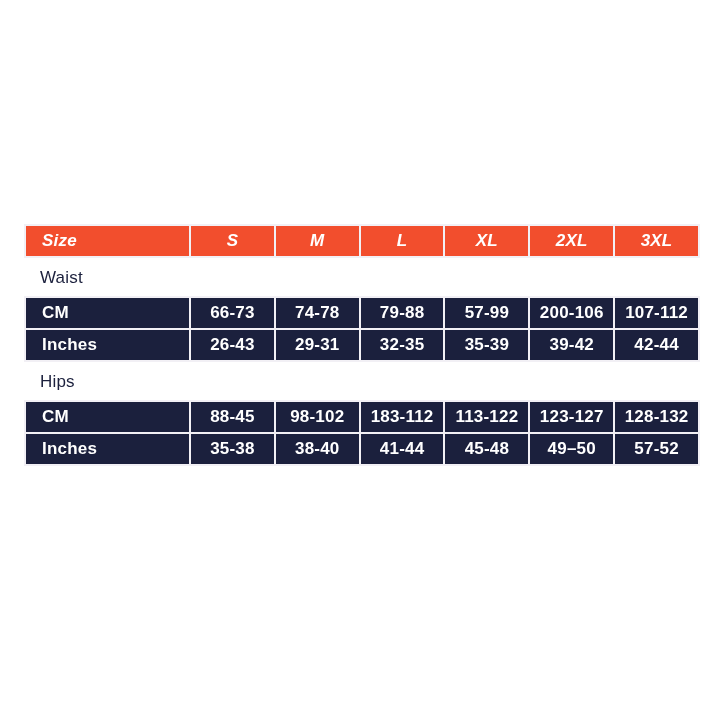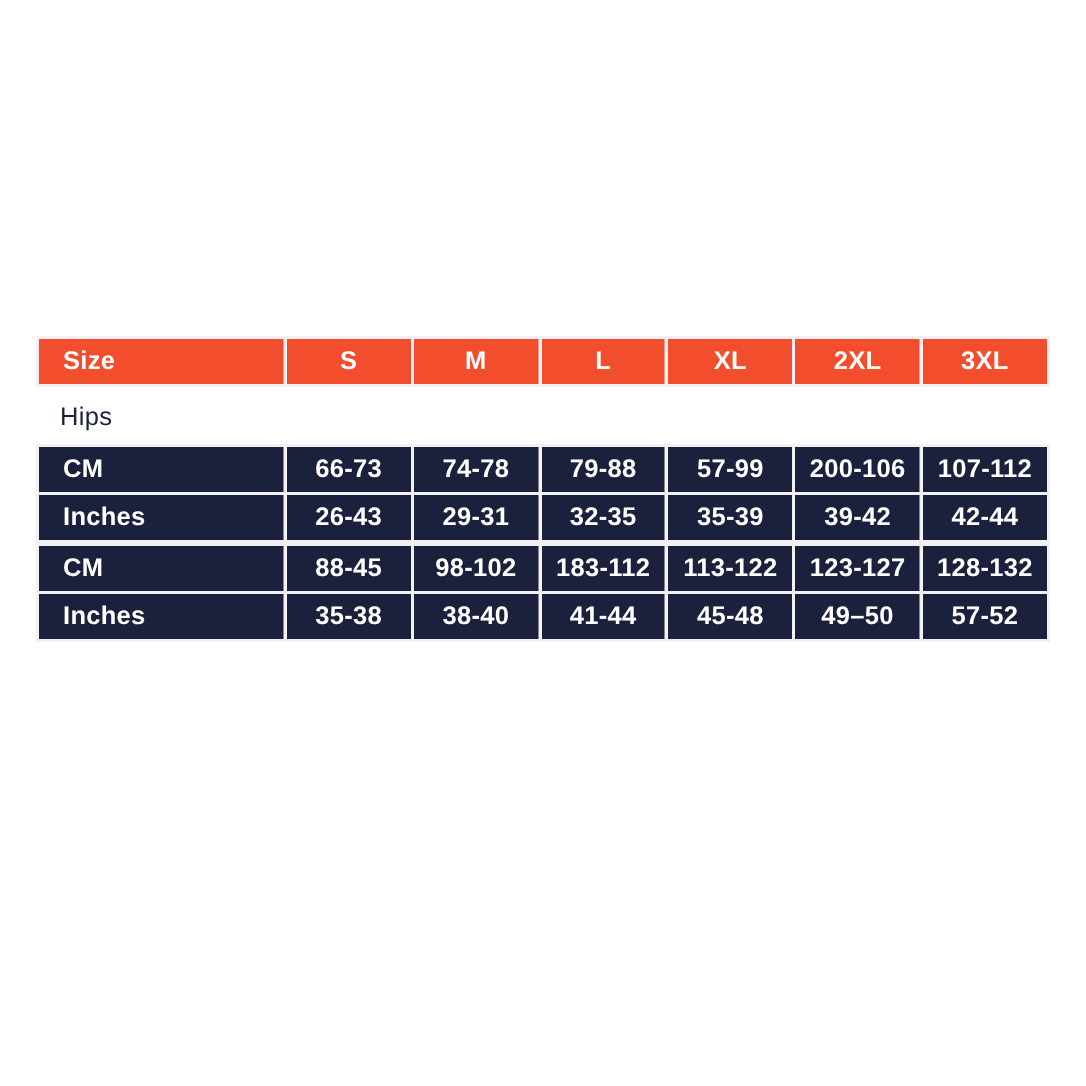--- a/index.html
+++ b/index.html
@@ -42,20 +42,21 @@
     white-space: nowrap;
   }
   table.size-chart td:first-child,
   table.size-chart th:first-child {
     width: 147px;
     text-align: left;
     padding-left: 16px;
   }
   table.size-chart th {
     background: #f24e2d;
+    font-style: italic;
   }
   table.size-chart td {
     background: #1b203d;
   }
   .section-title {
     margin: 10px 0 8px 16px;
     font-size: 17px;
     font-weight: 500;
     color: #1b203d;
     letter-spacing: 0.2px;
@@ -74,21 +75,21 @@
         <th>S</th>
         <th>M</th>
         <th>L</th>
         <th>XL</th>
         <th>2XL</th>
         <th>3XL</th>
       </tr>
     </tbody>
       </table>
 
-    <div class="section-title">Hips</div>
+    <div class="section-title">Waist</div>
 
     <table class="size-chart">
       <tbody>
           <tr>
         <td>CM</td>
         <td>66-73</td>
         <td>74-78</td>
         <td>79-88</td>
         <td>57-99</td>
         <td>200-106</td>
@@ -99,20 +100,21 @@
         <td>26-43</td>
         <td>29-31</td>
         <td>32-35</td>
         <td>35-39</td>
         <td>39-42</td>
         <td>42-44</td>
       </tr>
     </tbody>
       </table>
 
+    <div class="section-title">Hips</div>
 
     <table class="size-chart">
       <tbody>
           <tr>
         <td>CM</td>
         <td>88-45</td>
         <td>98-102</td>
         <td>183-112</td>
         <td>113-122</td>
         <td>123-127</td>

